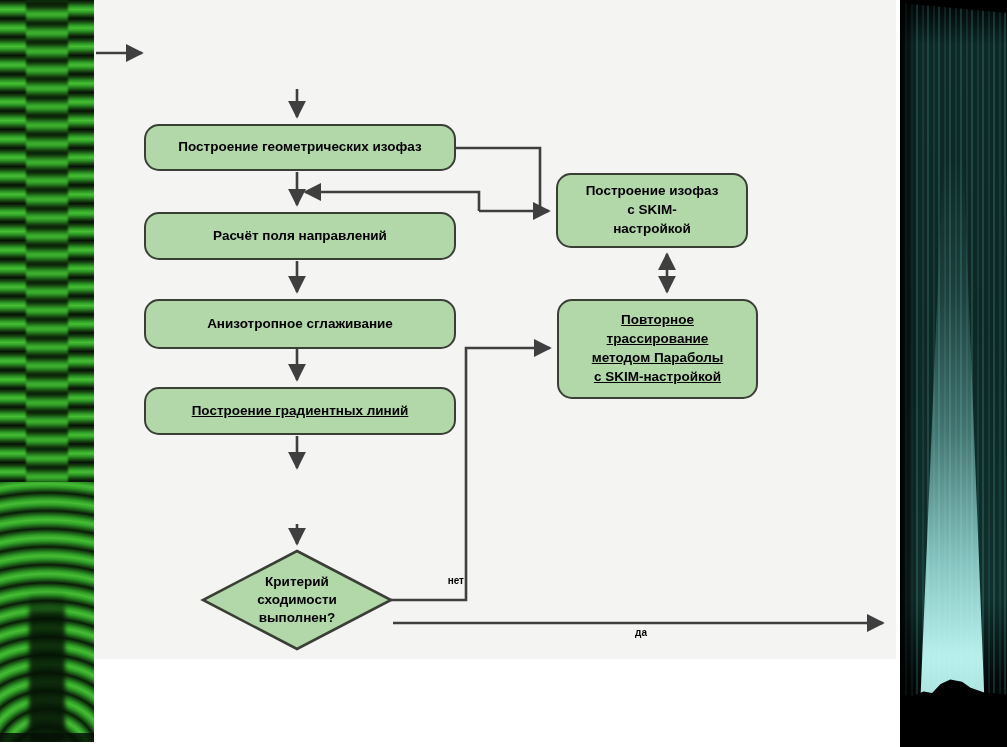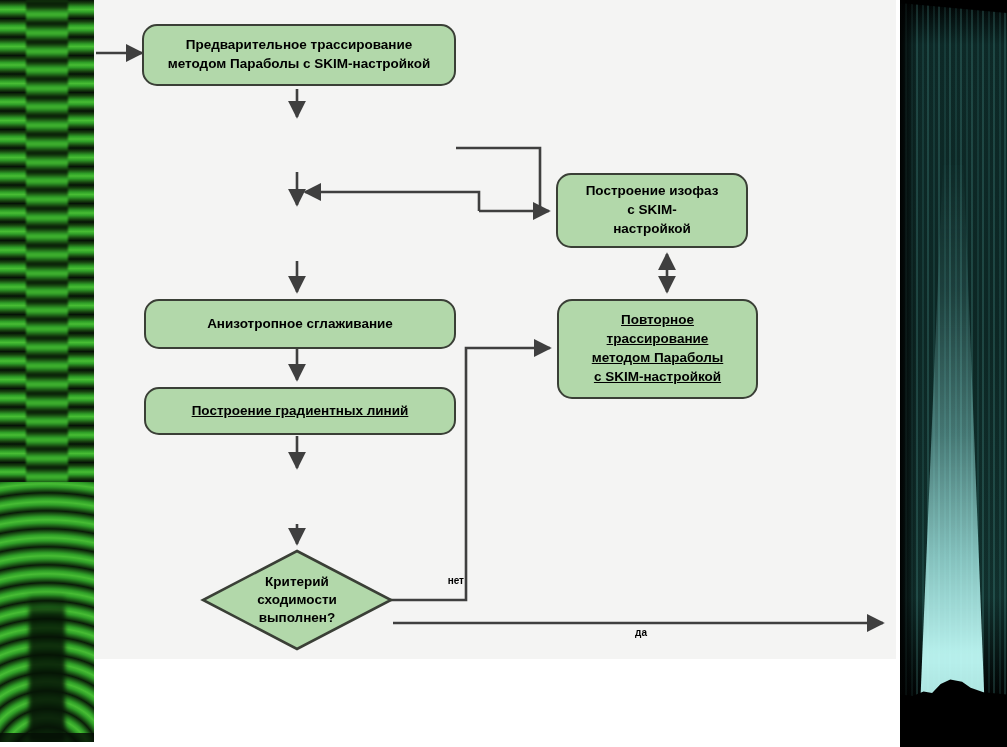--- a/index.html
+++ b/index.html
@@ -136,22 +136,22 @@
     <path class="conn" d="M297 524 V544" marker-end="url(#ah)"></path>
     <path class="conn" d="M456 148 H540 V211"></path>
     <path class="conn" d="M479 211 H549" marker-end="url(#ah)"></path>
     <path class="conn" d="M479 211 V192 H305" marker-end="url(#ah)"></path>
     <path class="conn" d="M667 254 V292" marker-start="url(#ah)" marker-end="url(#ah)"></path>
     <path class="conn" d="M390 600 H466 V348 H550" marker-end="url(#ah)"></path>
     <path class="conn" d="M393 623 H883" marker-end="url(#ah)"></path>
     <polygon id="diamond" points="297,551 391,600 297,649 203,600"></polygon>
   </svg>
 
-  <div class="node" id="node-0">Предварительное трассирование
-методом Параболы с SKIM-настройкой</div>
+  <div class="node" id="node-1">Построение геометрических изофаз</div>
+  <div class="node" id="node-2">Расчёт поля направлений</div>
   <div class="node" id="node-3">Анизотропное сглаживание</div>
   <div class="node" id="node-4">Построение градиентных линий</div>
   <div class="node" id="node-6">Построение изофаз
 с SKIM-
 настройкой</div>
   <div class="node" id="node-7">Повторное
 трассирование
 методом Параболы
 с SKIM-настройкой</div>
 

